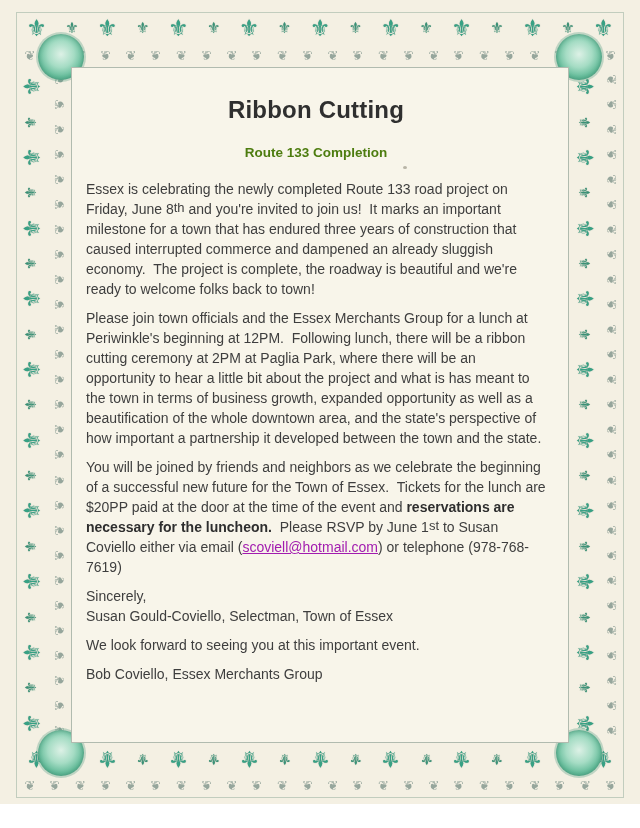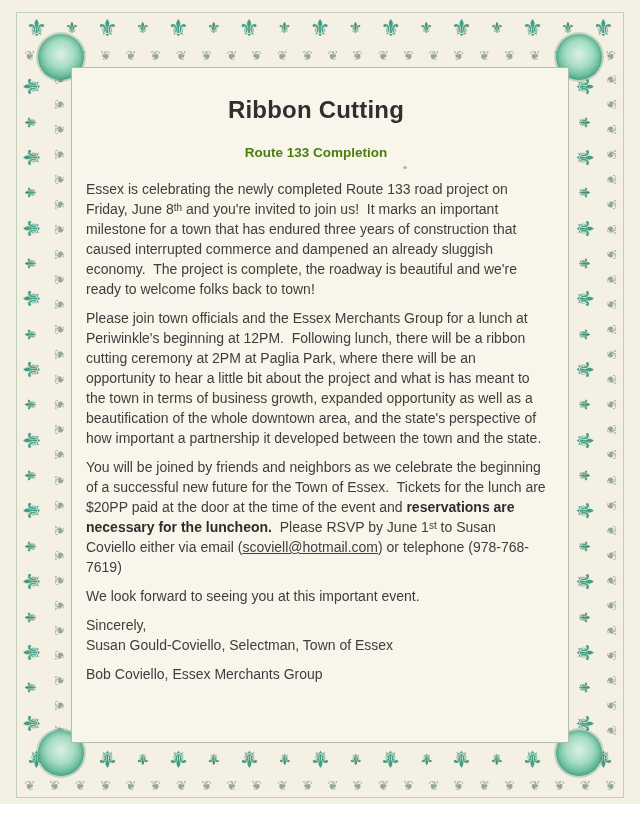--- a/index.html
+++ b/index.html
@@ -63,22 +63,22 @@
     padding:28px 22px 0 14px;overflow:hidden;
   }
   h1{font-size:24px;font-weight:bold;text-align:center;color:#2f2f2f;letter-spacing:.2px}
   .subtitle{font-size:13.5px;font-weight:bold;text-align:center;color:#4d7c0f;margin-top:21px}
   .letter-body{margin-top:19px}
   .para{
     font-size:14px;line-height:20px;margin-bottom:9px;
     white-space:pre-wrap;color:var(--ink);
   }
   .para .b{font-weight:bold;color:#2e2e2e}
-  .para .sup{font-size:10px;vertical-align:top;position:relative;top:-1px}
-  .email-link{color:#404040;text-decoration:underline}
+  .para .sup{font-size:13px;vertical-align:top;position:relative;top:-1px}
+  .email-link{color:#a21caf;text-decoration:underline}
   .speck{position:absolute;left:403px;top:166px;width:4px;height:3px;background:#b8b4a6;border-radius:50%}
   .bottom-white{position:absolute;left:0;bottom:0;width:640px;height:24px;background:#fff}
 </style>
 </head>
 <body>
 
 <div class="page">
   <div class="frame">
 
     <div class="strip h strip-top">
@@ -288,23 +288,23 @@
     <div class="m m-bl"></div>
     <div class="m m-br"></div>
 
     <div class="content">
       <h1>Ribbon Cutting</h1>
       <div class="subtitle">Route 133 Completion</div>
       <div class="letter-body">
           <p class="para"><span>Essex is celebrating the newly completed Route 133 road project on Friday, June 8</span><span class="sup">th</span><span> and you're invited to join us!  It marks an important milestone for a town that has endured three years of construction that caused interrupted commerce and dampened an already sluggish economy.  The project is complete, the roadway is beautiful and we're ready to welcome folks back to town!</span></p>
           <p class="para"><span>Please join town officials and the Essex Merchants Group for a lunch at Periwinkle's beginning at 12PM.  Following lunch, there will be a ribbon cutting ceremony at 2PM at Paglia Park, where there will be an opportunity to hear a little bit about the project and what is has meant to the town in terms of business growth, expanded opportunity as well as a beautification of the whole downtown area, and the state's perspective of how important a partnership it developed between the town and the state.</span></p>
           <p class="para"><span>You will be joined by friends and neighbors as we celebrate the beginning of a successful new future for the Town of Essex.  Tickets for the lunch are $20PP paid at the door at the time of the event and </span><span class="b">reservations are necessary for the luncheon.</span><span>  Please RSVP by June 1</span><span class="sup">st</span><span> to Susan Coviello either via email (</span><a class="email-link">scoviell@hotmail.com</a><span>) or telephone (978-768-7619)</span></p>
-          <p class="para"><span>We look forward to seeing you at this important event.</span></p>
           <p class="para"><span>Sincerely,
 Susan Gould-Coviello, Selectman, Town of Essex</span></p>
+          <p class="para"><span>We look forward to seeing you at this important event.</span></p>
           <p class="para"><span>Bob Coviello, Essex Merchants Group</span></p>
         </div>
     </div>
 
   </div>
   <div class="speck"></div>
 </div>
 <div class="bottom-white"></div>
 
 </body></html>

